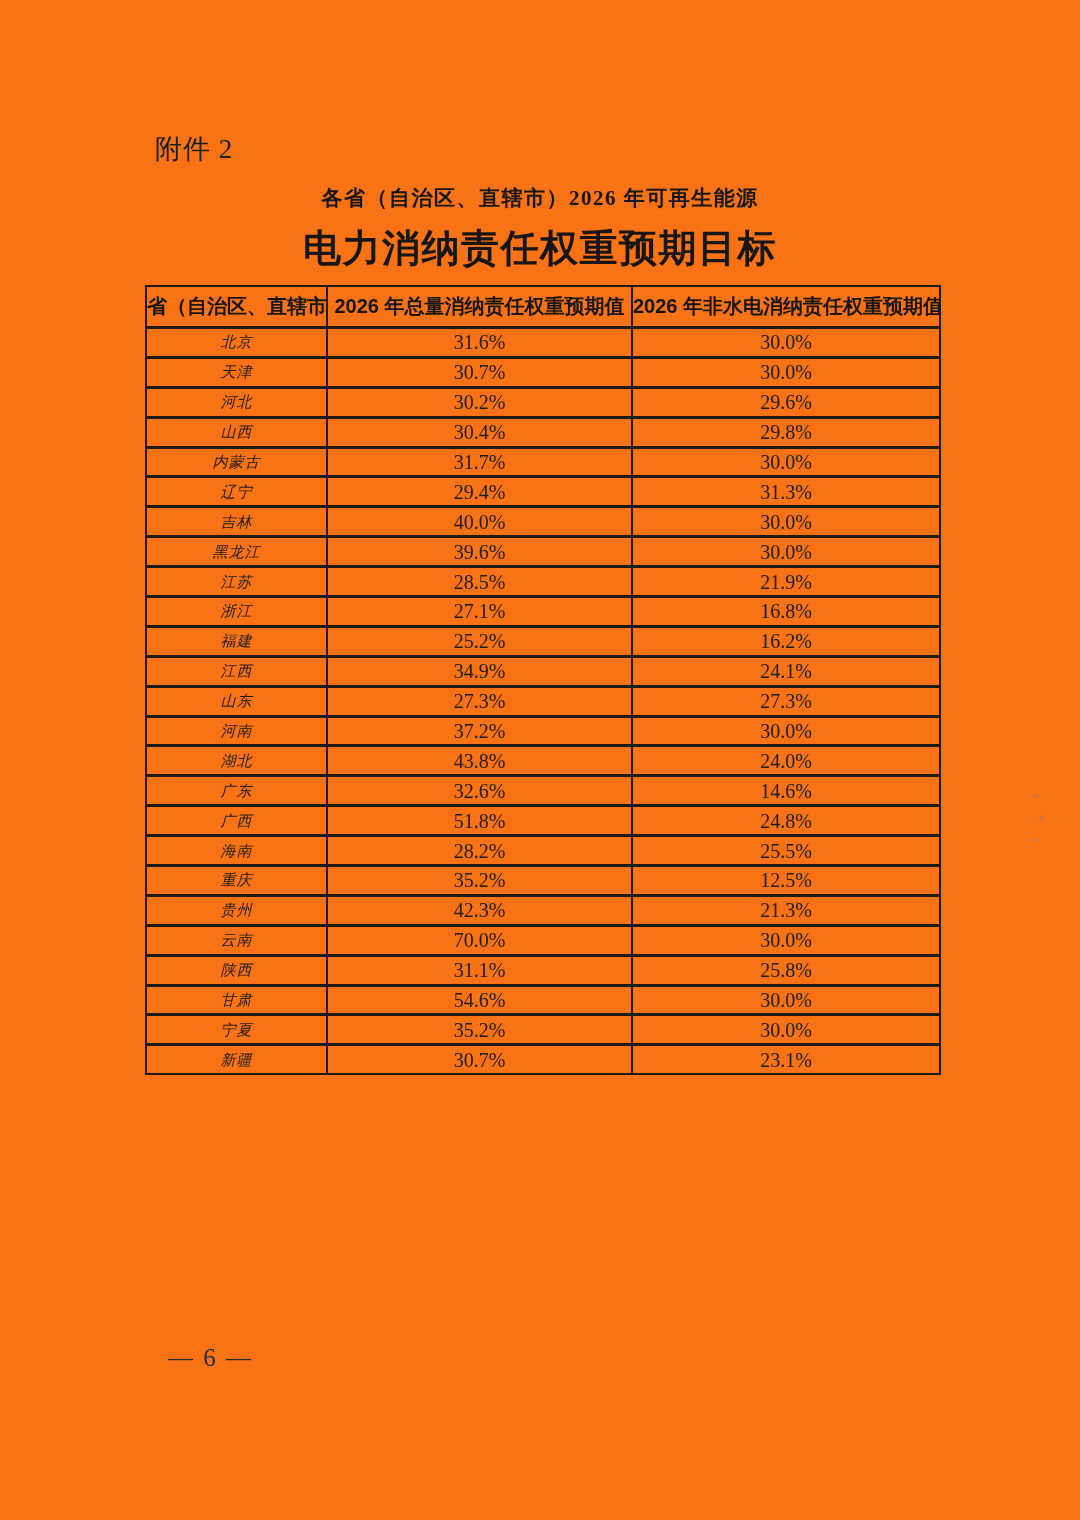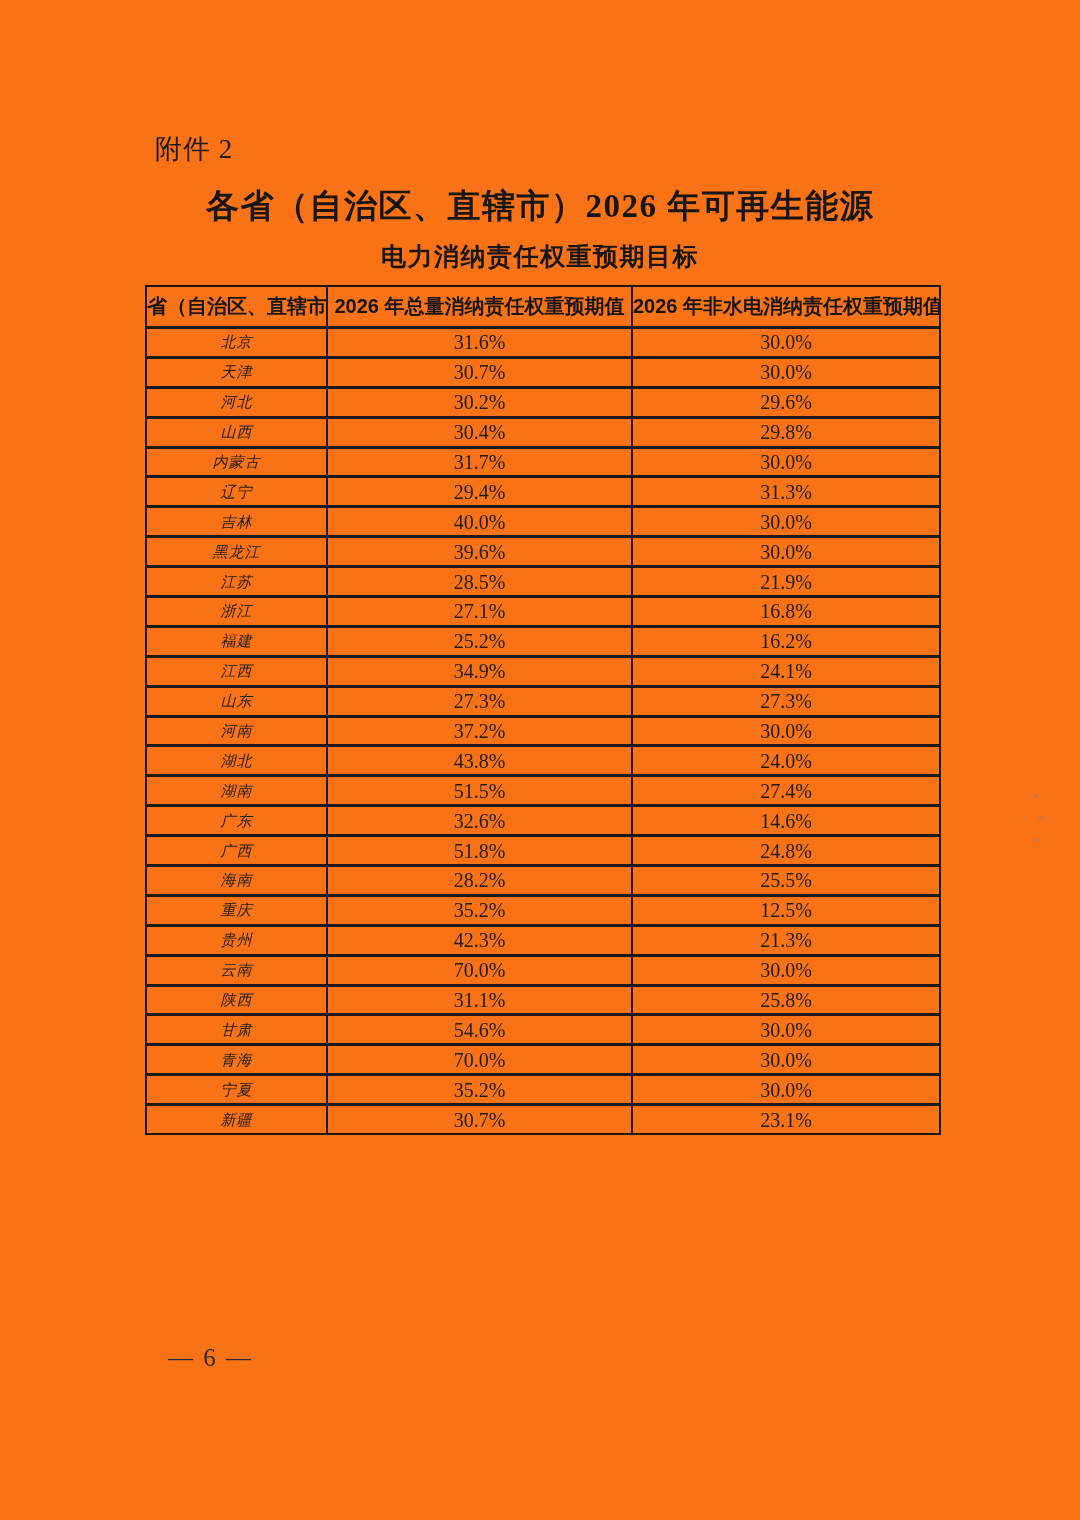--- a/index.html
+++ b/index.html
@@ -23,22 +23,22 @@
   }
   .doc-title {
     position: absolute;
     left: 0; top: 184px;
     width: 1080px;
     margin: 0;
     text-align: center;
     font-weight: bold;
     color: #161616;
   }
-  .title-line1 { display: block; font-size: 33px; letter-spacing: 1.5px; text-align: center; }
-  .title-line2 { display: block; font-size: 25px; margin-top: 11px; letter-spacing: 1.5px; }
+  .title-line1 { display: block; font-size: 21px; letter-spacing: 1.5px; text-align: center; }
+  .title-line2 { display: block; font-size: 38px; margin-top: 11px; letter-spacing: 1.5px; }
 
   table.weights {
     position: absolute;
     left: 145px; top: 285px;
     width: 794px;
     border-collapse: collapse;
     table-layout: fixed;
   }
   table.weights th, table.weights td {
     border: 2px solid #1b1b1b;
@@ -179,25 +179,20 @@
           <td class="province">河南</td>
           <td>37.2%</td>
           <td>30.0%</td>
         </tr>
         <tr>
           <td class="province">湖北</td>
           <td>43.8%</td>
           <td>24.0%</td>
         </tr>
         <tr>
-          <td class="province">湖南</td>
-          <td>51.5%</td>
-          <td>27.4%</td>
-        </tr>
-        <tr>
           <td class="province">广东</td>
           <td>32.6%</td>
           <td>14.6%</td>
         </tr>
         <tr>
           <td class="province">广西</td>
           <td>51.8%</td>
           <td>24.8%</td>
         </tr>
         <tr>
@@ -224,25 +219,20 @@
           <td class="province">陕西</td>
           <td>31.1%</td>
           <td>25.8%</td>
         </tr>
         <tr>
           <td class="province">甘肃</td>
           <td>54.6%</td>
           <td>30.0%</td>
         </tr>
         <tr>
-          <td class="province">青海</td>
-          <td>70.0%</td>
-          <td>30.0%</td>
-        </tr>
-        <tr>
           <td class="province">宁夏</td>
           <td>35.2%</td>
           <td>30.0%</td>
         </tr>
         <tr>
           <td class="province">新疆</td>
           <td>30.7%</td>
           <td>23.1%</td>
         </tr>
       </tbody>

